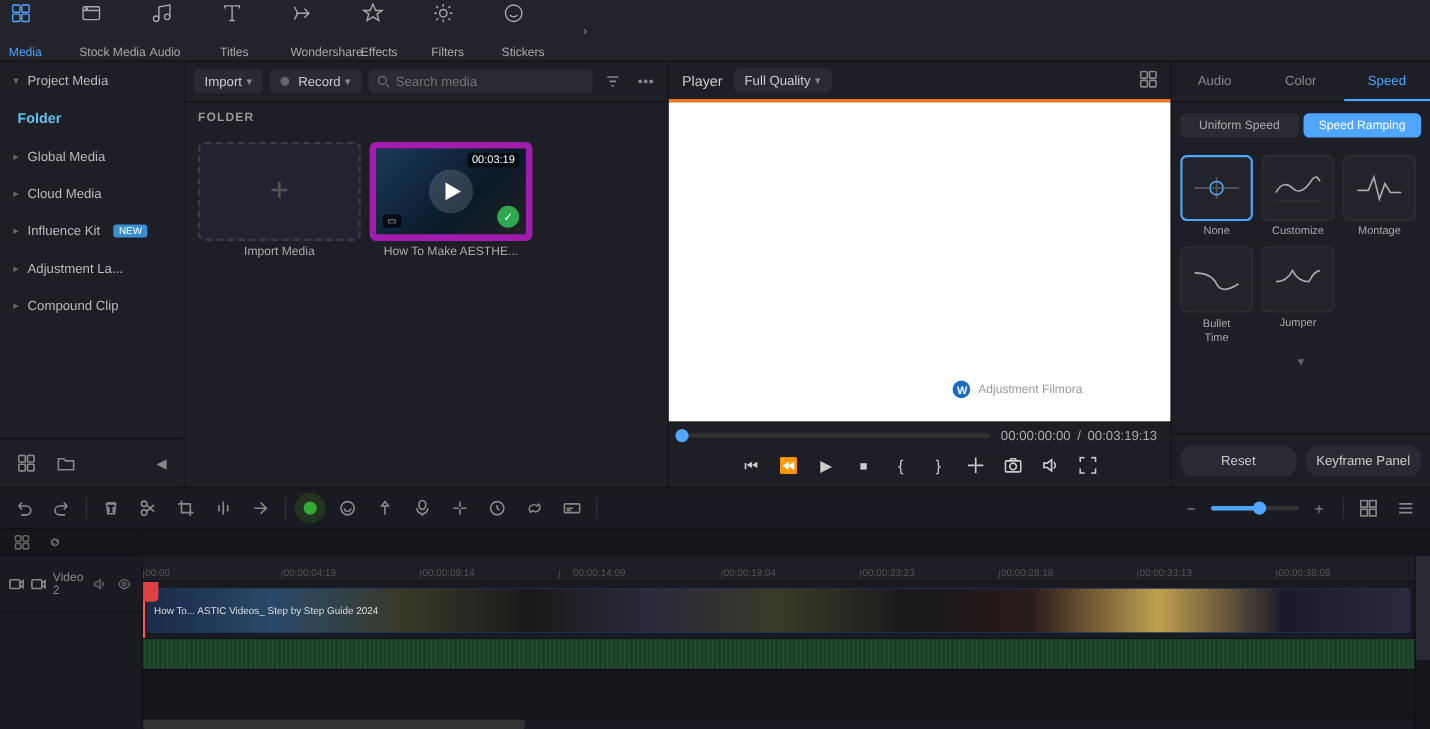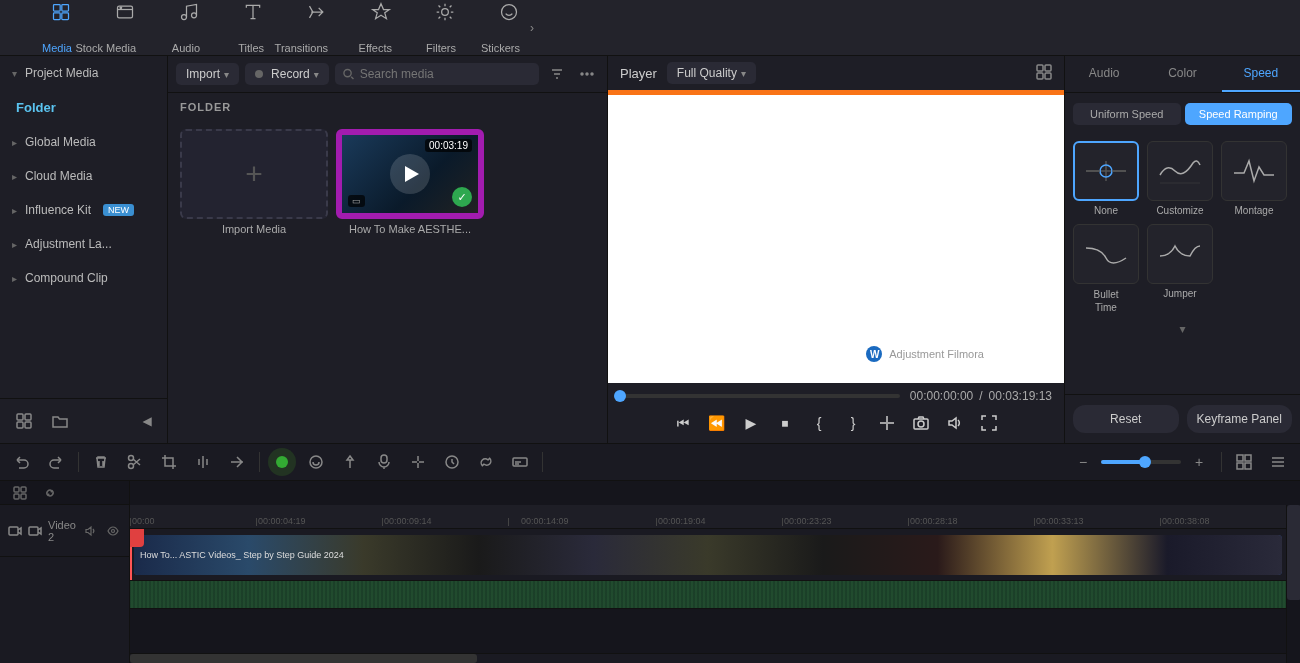--- a/index.html
+++ b/index.html
@@ -1,20 +1,20 @@
 <!DOCTYPE html>
 <html><head>
   <meta charset="utf-8">
   <style>
     * { box-sizing: border-box; margin: 0; padding: 0; }
     body { background: #1a1a1f; color: #ccc; font-family: 'Segoe UI', Arial, sans-serif; font-size: 12px; width: 1300px; height: 663px; overflow: hidden; display: flex; flex-direction: column; }
 
     
     .top-toolbar { display: flex; align-items: center; background: #23232b; border-bottom: 1px solid #111; height: 56px; padding: 0 8px; gap: 0; }
-    .toolbar-item { display: flex; flex-direction: column; align-items: flex-end; justify-content: center; width: 64px; height: 52px; cursor: pointer; border-radius: 6px; gap: 20px; color: #aaa; font-size: 11px; }
+    .toolbar-item { display: flex; flex-direction: column; align-items: flex-start; justify-content: center; width: 64px; height: 52px; cursor: pointer; border-radius: 6px; gap: 20px; color: #aaa; font-size: 11px; }
     .toolbar-item.active { color: #4ea6ff; }
     .toolbar-item svg { width: 22px; height: 22px; }
     .toolbar-more { width: 24px; height: 52px; display: flex; align-items: center; justify-content: center; color: #888; cursor: pointer; }
 
     
     .second-row { display: flex; height: 607px; }
 
     
     .left-panel { width: 168px; background: #1e1e26; border-right: 1px solid #111; display: flex; flex-direction: column; }
     .left-panel-item { display: flex; align-items: center; gap: 8px; padding: 10px 12px; cursor: pointer; font-size: 12px; color: #bbb; }
@@ -41,21 +41,21 @@
     .media-thumb.import-thumb { border: 2px dashed #3a3a4a; background: #232330; }
     .import-plus { font-size: 30px; color: #555; }
     .video-thumb { background: #111; }
     .thumb-duration { position: absolute; top: 4px; right: 6px; background: rgba(0,0,0,0.7); color: #fff; font-size: 10px; padding: 1px 4px; border-radius: 3px; }
     .thumb-check { position: absolute; bottom: 6px; right: 6px; width: 20px; height: 20px; border-radius: 50%; background: #2ea84f; display: flex; align-items: center; justify-content: center; color: #fff; font-size: 11px; }
     .thumb-type { position: absolute; bottom: 6px; left: 6px; background: rgba(0,0,0,0.7); color: #aaa; font-size: 9px; padding: 1px 4px; border-radius: 3px; }
     .thumb-name { font-size: 11px; color: #aaa; margin-top: 4px; text-align: center; width: 148px; overflow: hidden; text-overflow: ellipsis; white-space: nowrap; }
 
     
     .player-area { flex: 1; background: #181820; display: flex; flex-direction: column; border-right: 1px solid #111; }
-    .player-header { display: flex; align-items: center; padding: 6px 12px; gap: 10px; background: #1e1e26; border-bottom: 5px solid #f97316; }
+    .player-header { display: flex; align-items: center; padding: 6px 12px; gap: 10px; background: #1e1e26; border-bottom: 3px solid #f97316; }
     .player-label { font-size: 13px; color: #ccc; }
     .quality-select { display: flex; align-items: center; gap: 4px; background: #2a2a35; border-radius: 5px; padding: 4px 10px; cursor: pointer; font-size: 12px; color: #ccc; }
     .player-header-icons { margin-left: auto; display: flex; gap: 8px; }
     .player-canvas { flex: 1; background: #fff; display: flex; align-items: center; justify-content: center; position: relative; }
     .filmora-watermark { position: absolute; bottom: 20px; right: 80px; display: flex; align-items: center; gap: 6px; color: #555; font-size: 11px; }
     .player-footer { background: #1e1e26; padding: 6px 12px; }
     .player-progress { display: flex; align-items: center; gap: 10px; margin-bottom: 6px; }
     .progress-bar { flex: 1; height: 4px; background: #333; border-radius: 2px; position: relative; }
     .progress-fill { width: 0%; height: 100%; background: #4ea6ff; border-radius: 2px; }
     .progress-thumb { position: absolute; left: 0%; top: -4px; width: 12px; height: 12px; border-radius: 50%; background: #4ea6ff; transform: translateX(-50%); }
@@ -152,21 +152,21 @@
     <svg viewBox="0 0 24 24" fill="none" stroke="#aaa" stroke-width="1.5">
         <path d="M4 7V4h16v3M9 20h6M12 4v16"></path>
       </svg>
     <span>Titles</span>
   </div>
   <div class="toolbar-item">
     <svg viewBox="0 0 24 24" fill="none" stroke="#aaa" stroke-width="1.5">
         <path d="M5 12h14M14 7l5 5-5 5"></path>
         <path d="M3 5l4 7-4 7"></path>
       </svg>
-    <span>Transitions</span>
+    <span>Wondershare</span>
   </div>
   <div class="toolbar-item">
     <svg viewBox="0 0 24 24" fill="none" stroke="#aaa" stroke-width="1.5">
         <path d="M12 2l3 7h7l-5.5 4 2 7L12 16l-6.5 4 2-7L2 9h7z"></path>
       </svg>
     <span>Effects</span>
   </div>
   <div class="toolbar-item">
     <svg viewBox="0 0 24 24" fill="none" stroke="#aaa" stroke-width="1.5">
         <circle cx="12" cy="12" r="4"></circle>

